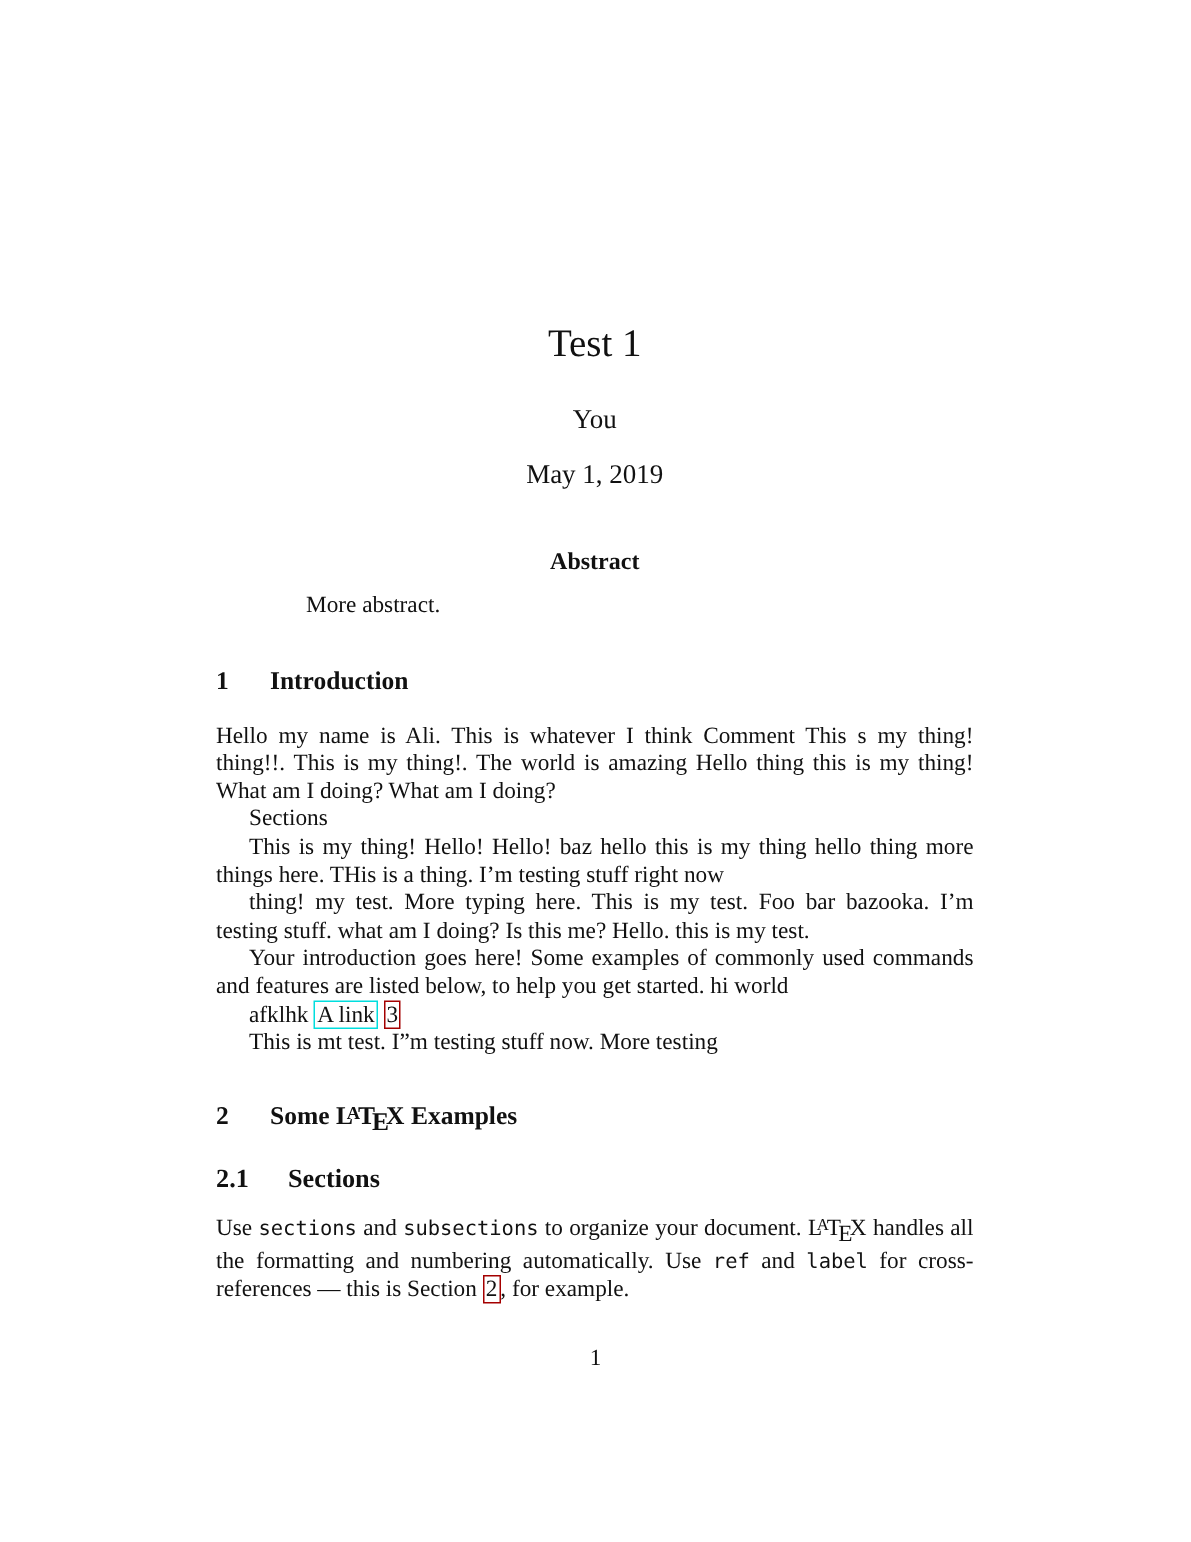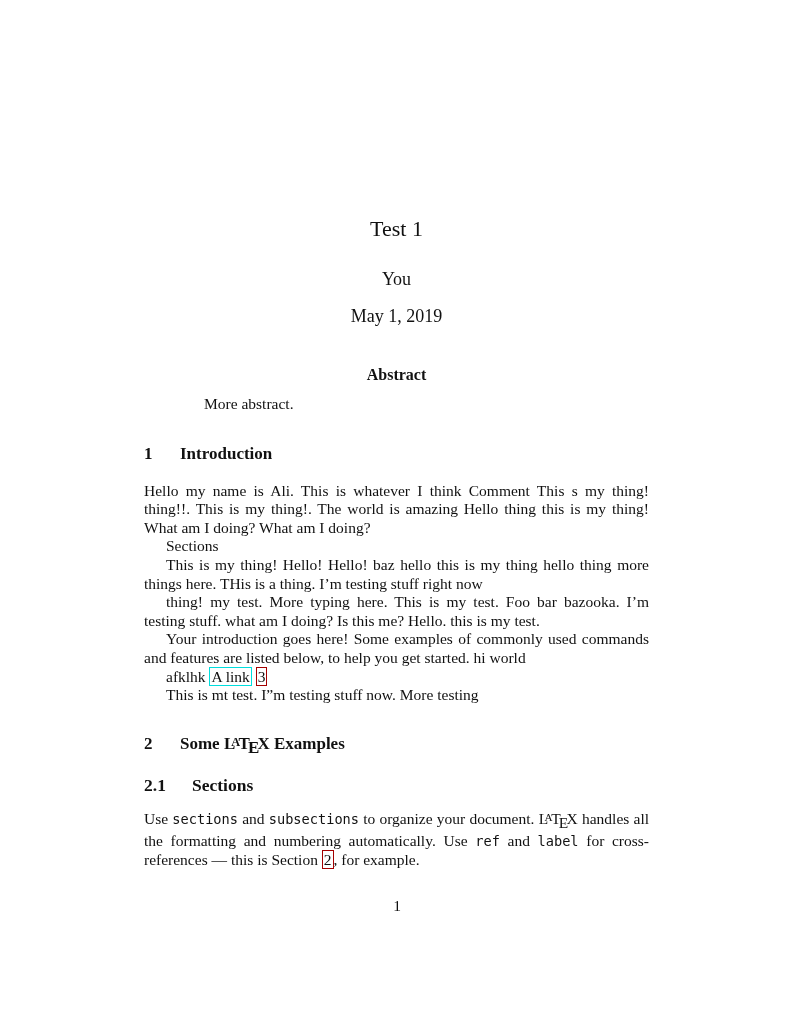--- a/index.html
+++ b/index.html
@@ -7,21 +7,21 @@
     position:relative;
     width:794px; height:1028px;
     background:#ffffff;
     font-family:"Liberation Serif", serif;
     font-size:15.5px; line-height:18.6px;
     color:#111111;
     overflow:hidden;
   }
   .content { position:absolute; left:144px; top:0; width:505px; }
 
-  .doc-title  { margin-top:213px; font-size:22px; line-height:31px; text-align:center; }
+  .doc-title  { margin-top:213px; font-size:26px; line-height:31px; text-align:center; }
   .doc-author { margin-top:25px;  font-size:18px; line-height:21px; text-align:center; }
   .doc-date   { margin-top:16px;  font-size:18px; line-height:21px; text-align:center; }
 
   .abstract-heading { margin-top:38px; font-size:16px; line-height:19px; font-weight:bold; text-align:center; }
   .abstract-body    { margin:11px 38px 0 38px; text-indent:22px; }
 
   h2.section {
     margin:0; font-size:17px; line-height:25px; font-weight:bold;
   }
   h2.section .sec-num { display:inline-block; min-width:36px; }

